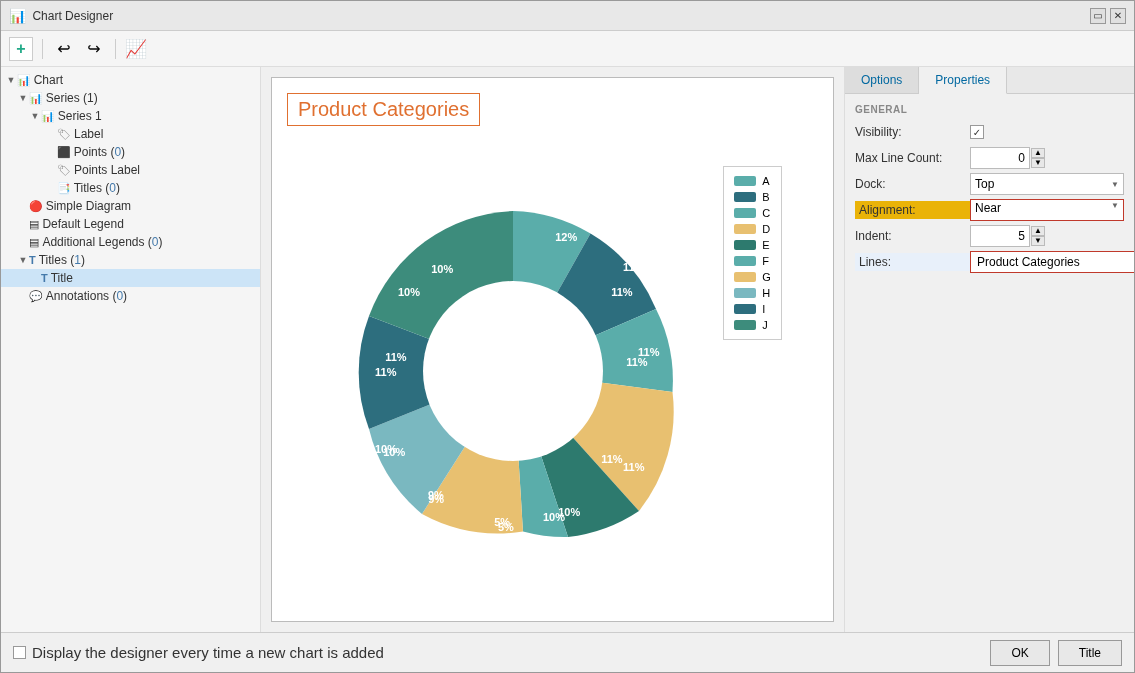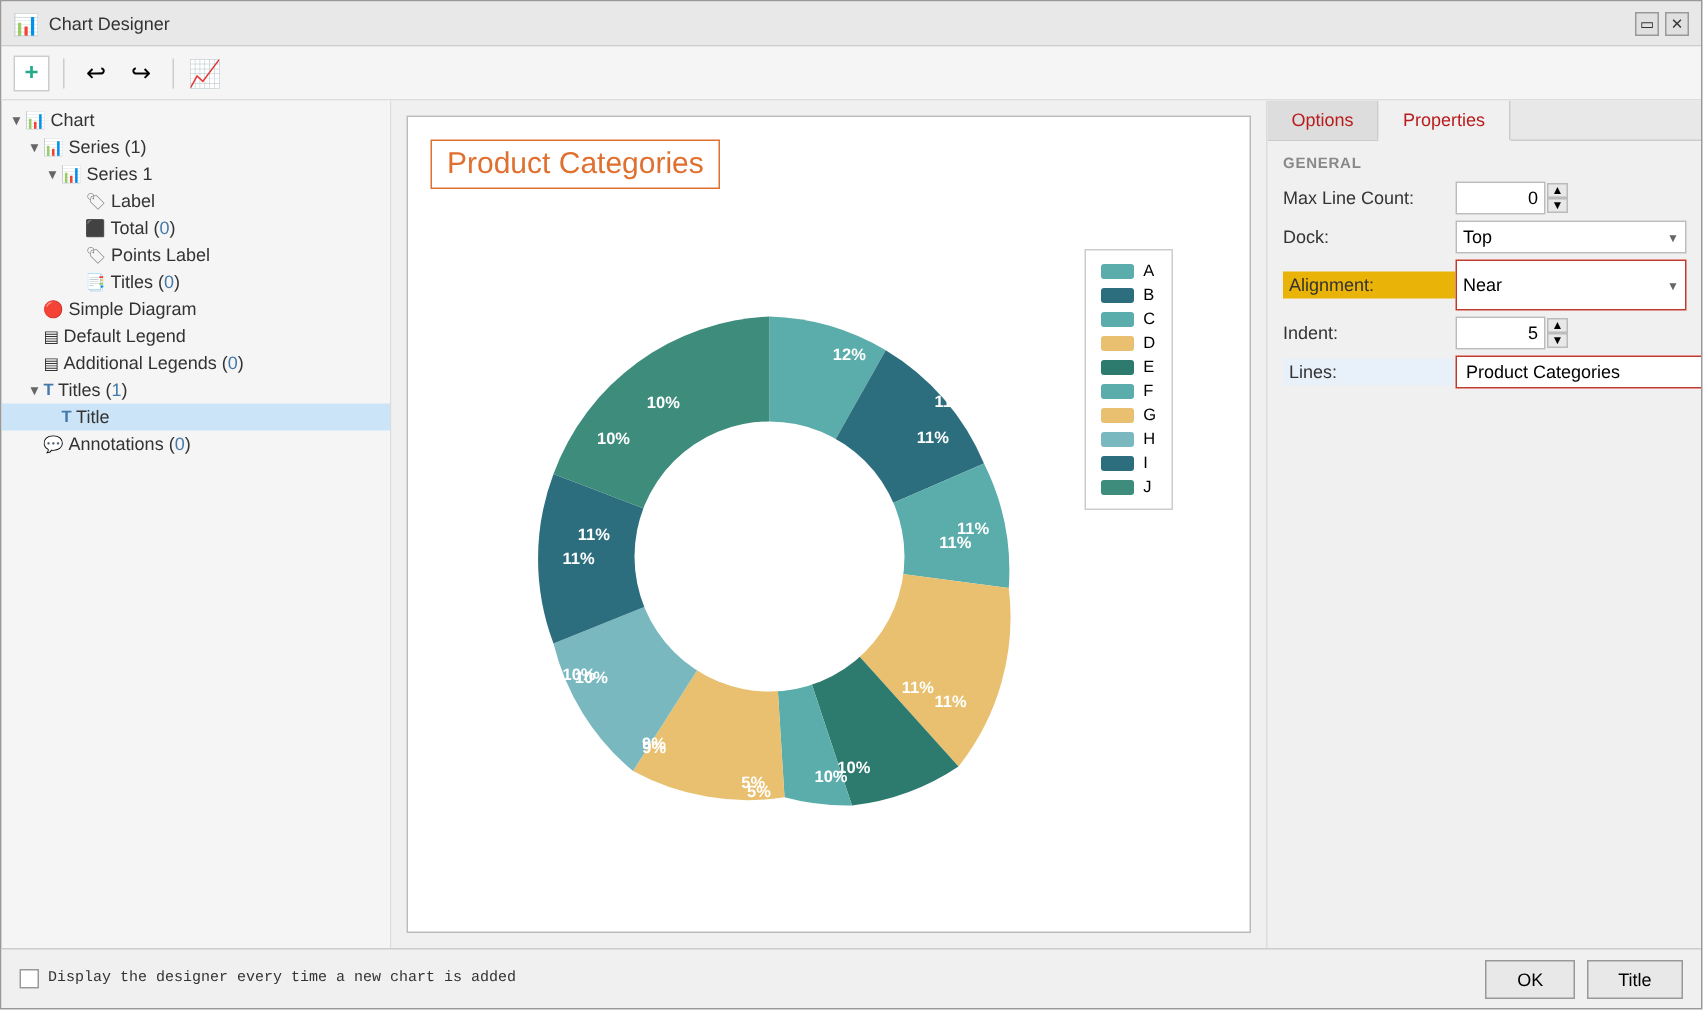--- a/index.html
+++ b/index.html
@@ -185,21 +185,21 @@
     }
     .tabs-row {
       display: flex;
       border-bottom: 1px solid #ccc;
       background: #e8e8e8;
     }
     .tab {
       padding: 6px 16px;
       cursor: pointer;
       font-size: 12px;
-      color: #b91c1c;
+      color: #0369a1;
       border-right: 1px solid #ccc;
       background: #ddd;
     }
     .tab.active {
       background: #f0f0f0;
       border-bottom: 1px solid #f0f0f0;
       margin-bottom: -1px;
     }
     .properties-panel {
       padding: 8px 10px;
@@ -282,23 +282,22 @@
       align-items: center;
       justify-content: space-between;
       cursor: pointer;
     }
     .prop-select-highlighted {
       flex: 1;
       border: 1px solid #c0392b;
       background: #fff;
       padding: 1px 4px;
       font-size: 12px;
-      height: 34px;
-      display: flex;
-      align-items: center;
+      height: 22px;
+      display: flex;
       justify-content: space-between;
       cursor: pointer;
     }
     .prop-lines-input {
       flex: 1;
       border: 1px solid #c0392b;
       background: #fff;
       padding: 1px 6px;
       font-size: 12px;
       height: 22px;
@@ -321,23 +320,22 @@
       align-items: center;
       gap: 6px;
     }
     .footer-checkbox {
       width: 13px;
       height: 13px;
       border: 1px solid #999;
       background: #fff;
     }
     .footer-label {
-      font-size: 10px;
+      font-size: 15px;
       color: #333;
-      font-family: Liberation Mono, monospace;
     }
     .footer-right {
       display: flex;
       gap: 8px;
     }
     .dialog-btn {
       padding: 4px 20px;
       border: 1px solid #999;
       background: #e8e8e8;
       cursor: pointer;
@@ -421,21 +419,21 @@
 
       <div class="tree-item" style="padding-left:44px;">
         <span class="tree-expander">&nbsp;</span>
         <span class="tree-icon" style="color:#888;">🏷</span>
         <span>Label</span>
       </div>
 
       <div class="tree-item" style="padding-left:44px;">
         <span class="tree-expander">&nbsp;</span>
         <span class="tree-icon" style="color:#49a;">⬛</span>
-        <span>Total (</span>
+        <span>Points (</span>
           <span style="color:#4479aa;">0</span>
           <span>)</span>
       </div>
 
       <div class="tree-item" style="padding-left:44px;">
         <span class="tree-expander">&nbsp;</span>
         <span class="tree-icon" style="color:#888;">🏷</span>
         <span>Points Label</span>
       </div>
 
@@ -610,20 +608,28 @@
           <span>Options</span>
         </div>
         <div class="tab active">
           <span>Properties</span>
         </div>
       </div>
 
       <div class="properties-panel">
         <div class="section-header">GENERAL</div>
 
+        <div class="prop-row">
+          <div class="prop-label">
+            <span>Visibility:</span>
+          </div>
+          <div class="prop-value">
+            <div class="prop-checkbox checked"></div>
+          </div>
+        </div>
 
 
         <div class="prop-row">
           <div class="prop-label">
             <span>Max Line Count:</span>
           </div>
           <div class="prop-value">
             <input class="prop-input-number" type="text" value="0" style="">
             <div class="prop-spinner">
               <div class="spinner-btn">▲</div>

